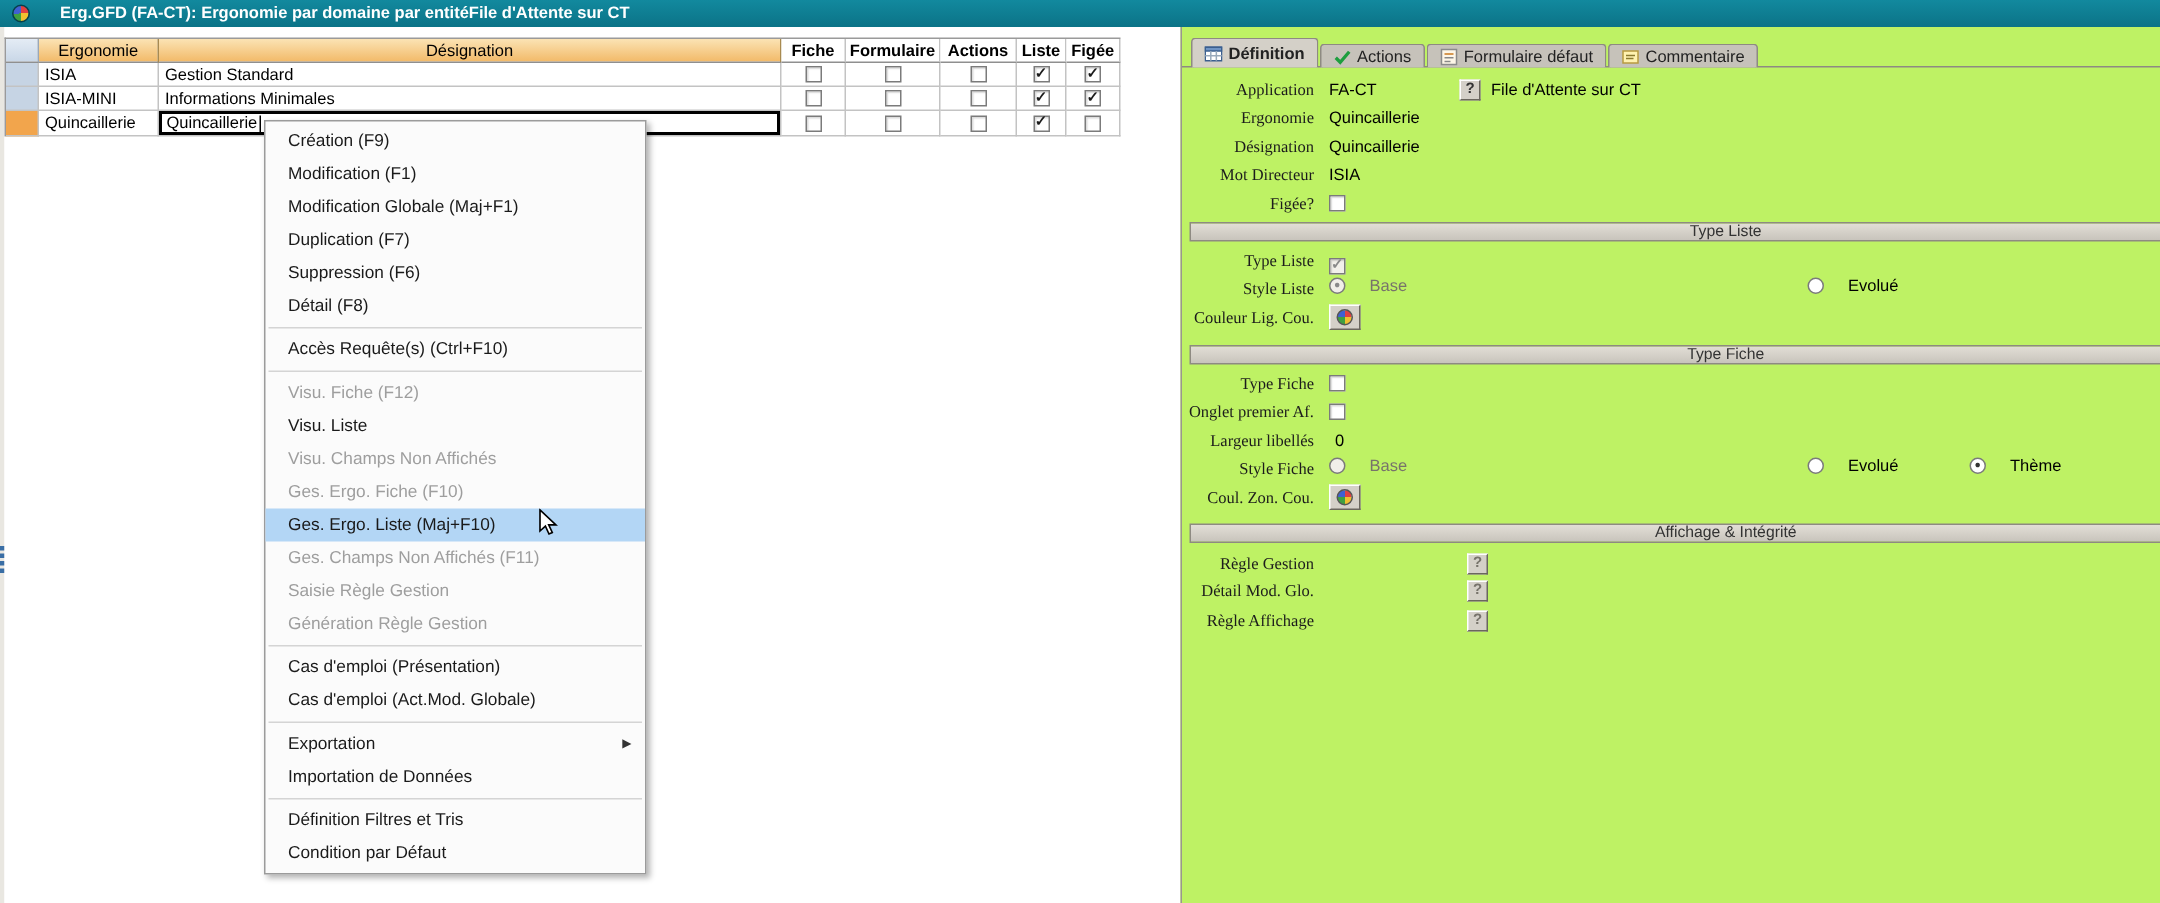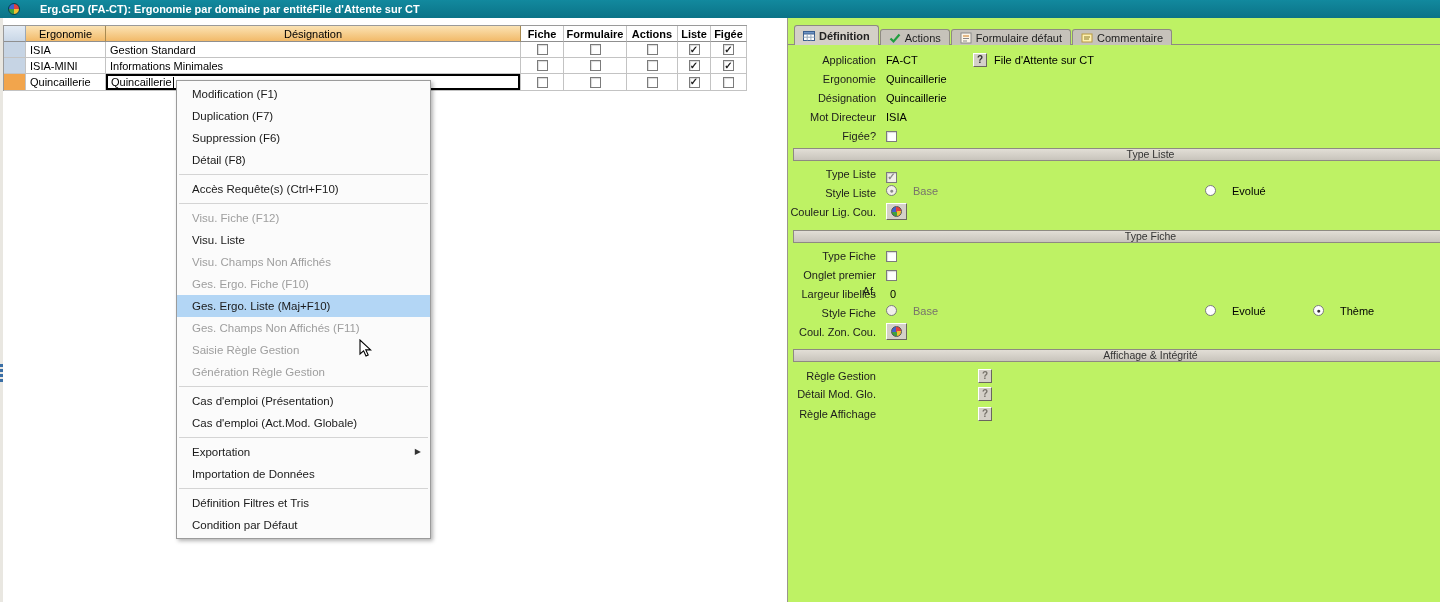--- a/index.html
+++ b/index.html
@@ -64,21 +64,21 @@
     background:#bef264; border-left:1px solid #9a968e; font-size:11px; }
   .tabline { position:absolute; left:0; right:0; top:26px; border-top:1px solid #8e8a82; z-index:1; }
   .tabs { position:absolute; left:6px; top:7px; height:20px; display:flex; z-index:3; }
   .tab { height:16px; margin-top:4px; padding:0 8px; border:1px solid #8e8a82; border-bottom:none;
     border-radius:3px 3px 0 0; background:#c6c2ba; display:flex; align-items:center; gap:4px;
     font-size:11px; color:#222; margin-right:1px; }
   .tab.active { height:20px; margin-top:0; background:#d4d0c8; font-weight:bold; }
   .tab svg { flex:0 0 auto; }
 
   .frow { position:absolute; left:0; right:0; height:16px; }
-  .flabel { position:absolute; left:0; width:88px; text-align:right; line-height:16px; color:#1c1c1c; }
+  .flabel { position:absolute; left:0; width:88px; text-align:right; line-height:16px; color:#1c1c1c;font-family:Liberation Serif, serif; }
   .fval { position:absolute; left:98px; line-height:16px; color:#000; }
   .gbar { position:absolute; left:5px; right:3px; height:13px;
     background:linear-gradient(#e2ded6,#c8c4bc); border:1px solid #8e8a82;
     text-align:center; font-size:10.5px; line-height:11px; color:#333; }
   .rd { width:11px; height:11px; border-radius:50%; background:#fff; border:1px solid #7b7b7b;
     display:inline-flex; align-items:center; justify-content:center;
     font-size:7px; line-height:7px; color:#333; }
   .rd.dis { background:#f1efe9; color:#8a8a8a; }
   .radio-opt { position:absolute; top:0; height:16px; display:flex; align-items:flex-start; gap:16px; }
   .help-btn { position:absolute; top:1px; width:14px; height:14px; background:#d4d0c8;
@@ -189,21 +189,23 @@
             <span class="cb">✓</span>
           </div>
         <div class="cell c-fig cbc">
             <span class="cb"></span>
           </div>
       </div>
     </div>
   </div>
 
   <div class="ctx-menu">
+    <div class="mi"><span>Création (F9)</span></div>
     <div class="mi"><span>Modification (F1)</span></div>
+    <div class="mi"><span>Modification Globale (Maj+F1)</span></div>
     <div class="mi"><span>Duplication (F7)</span></div>
     <div class="mi"><span>Suppression (F6)</span></div>
     <div class="mi"><span>Détail (F8)</span></div>
     <div class="sep"></div>
     <div class="mi"><span>Accès Requête(s) (Ctrl+F10)</span></div>
     <div class="sep"></div>
     <div class="mi disabled"><span>Visu. Fiche (F12)</span></div>
     <div class="mi"><span>Visu. Liste</span></div>
     <div class="mi disabled"><span>Visu. Champs Non Affichés</span></div>
     <div class="mi disabled"><span>Ges. Ergo. Fiche (F10)</span></div>

